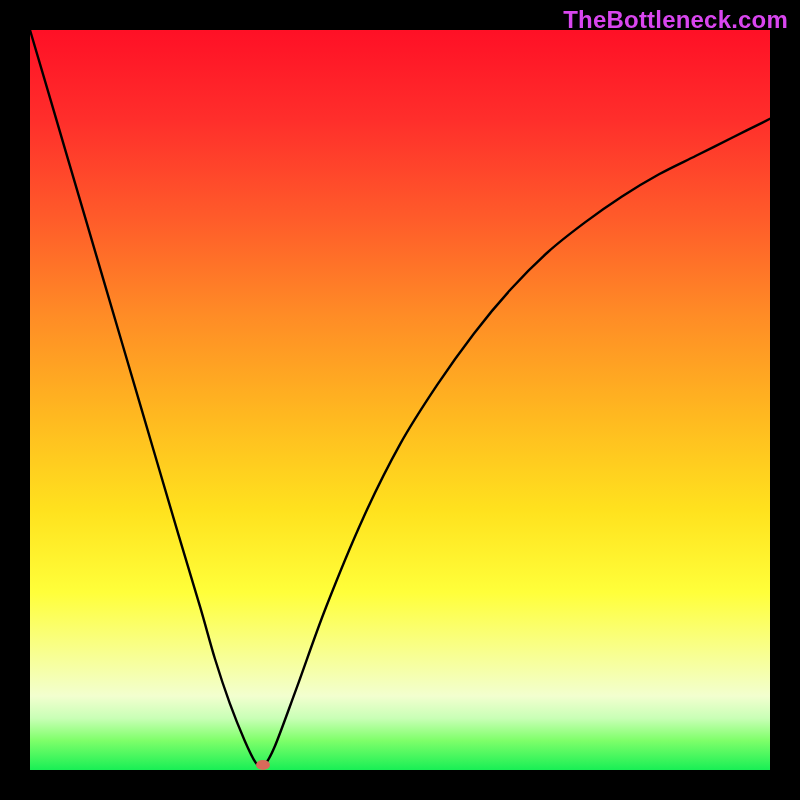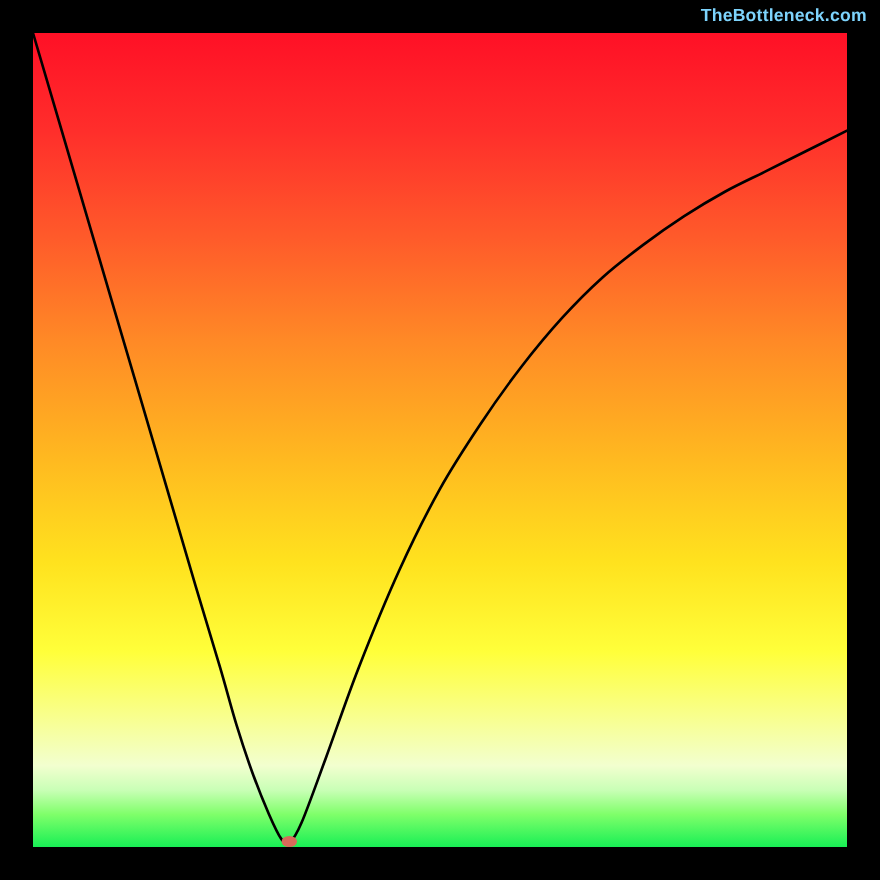--- a/index.html
+++ b/index.html
@@ -36,22 +36,22 @@
       #f2ffcf 90%,
       #c9ffb6 93%,
       #7fff6a 96%,
       #18ef55 100%
     );
   }
   .watermark {
     position: absolute;
     top: 6px;
     right: 12px;
-    color: #7dd3fc;
-    font-size: 16px;
+    color: #d946ef;
+    font-size: 24px;
     font-weight: 600;
     letter-spacing: 0.2px;
     user-select: none;
   }
   svg.curve {
     position: absolute;
     left: 0;
     top: 0;
     width: 740px;
     height: 740px;

